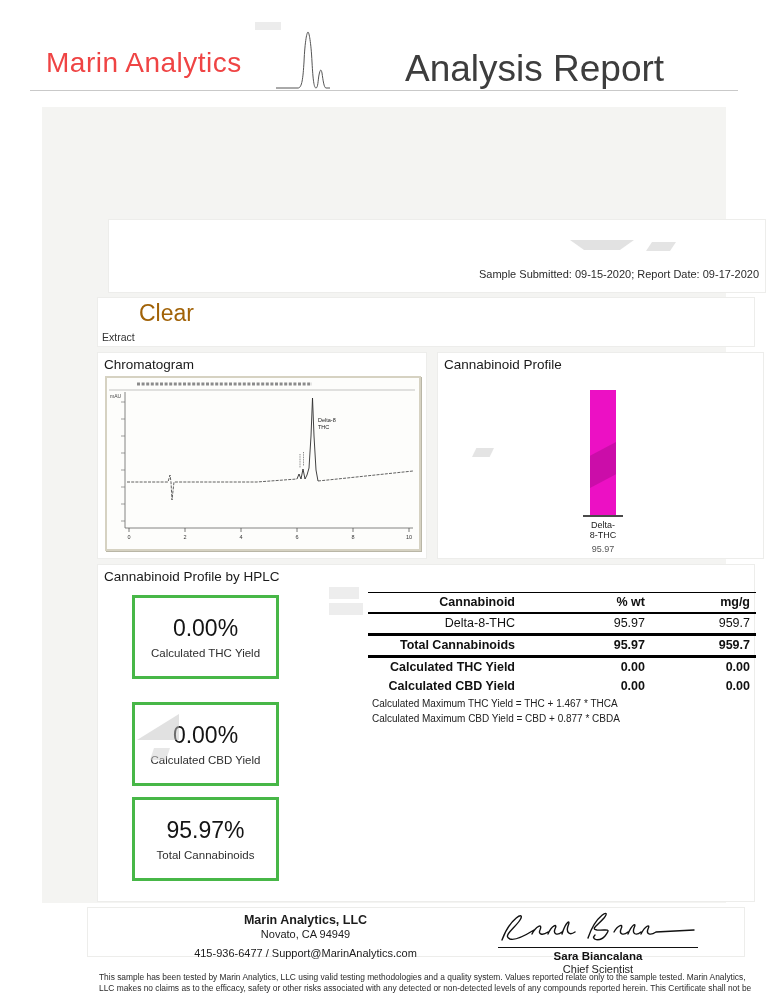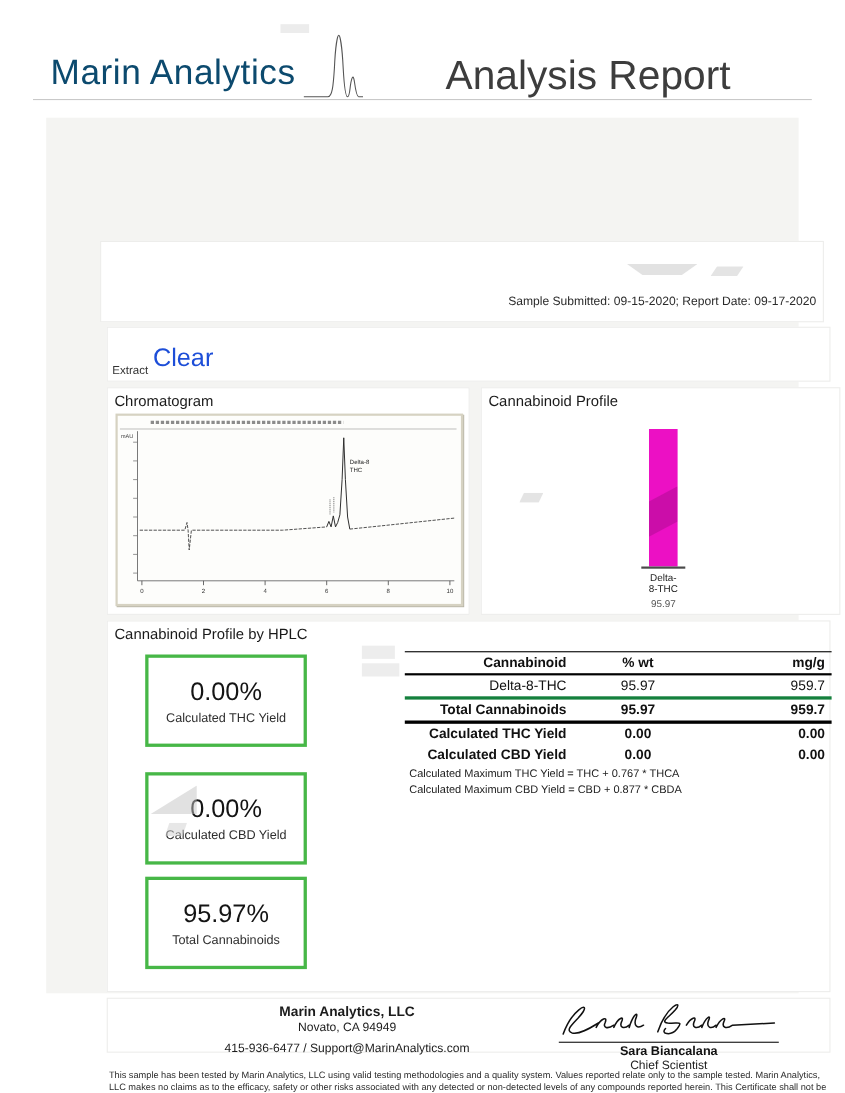--- a/index.html
+++ b/index.html
@@ -1,29 +1,29 @@
 <!DOCTYPE html>
 <html><head>
 <meta charset="utf-8">
 <style>
   html,body{margin:0;padding:0;background:#fff;}
   .page{position:relative;width:768px;height:994px;background:#ffffff;overflow:hidden;
         font-family:"Liberation Sans",sans-serif;color:#222;}
   
-  .brand{position:absolute;left:46px;top:47px;font-size:32px;color:#0c4a6e;letter-spacing:.5px;}
+  .brand{position:absolute;left:46px;top:47px;font-size:28px;color:#ef4444;letter-spacing:.5px;}
   .report-title{position:absolute;left:405px;top:48px;font-size:37px;color:#3d3d3d;}
   .logo-svg{position:absolute;left:276px;top:26px;}
   .header-rule{position:absolute;left:30px;top:90px;width:708px;height:1px;background:#c9c9c9;}
   
   .container{position:absolute;left:42px;top:107px;width:684px;height:796px;background:#f4f4f2;}
   .panel{position:absolute;background:#ffffff;border:1px solid #ededeb;box-sizing:border-box;}
-  .p-meta{left:49px;top:112px;width:658px;height:74px;}
+  .p-meta{left:66px;top:112px;width:658px;height:74px;}
   .meta-text{position:absolute;right:6px;top:48px;font-size:11px;color:#2b2b2b;}
   .p-sample{left:55px;top:190px;width:658px;height:50px;}
-  .sample-name{position:absolute;left:41px;top:2px;font-size:23px;color:#1d4ed8;margin-top:12px;}
+  .sample-name{position:absolute;left:41px;top:2px;font-size:23px;color:#a16207;}
   .sample-type{position:absolute;left:4px;bottom:3px;font-size:10.5px;color:#333;}
   .section-title{position:absolute;left:6px;top:4px;font-size:13.5px;color:#1a1a1a;}
   
   .p-chrom{left:55px;top:245px;width:330px;height:207px;}
   .chrom-box{position:absolute;left:7px;top:23px;width:316px;height:175px;background:#fdfdfb;
              border:2px solid #d6d2c2;box-shadow:1px 1px 0 #b9b6a6;box-sizing:border-box;}
   
   .p-profile{left:395px;top:245px;width:327px;height:207px;}
   .bar{position:absolute;left:152px;top:37px;width:26px;height:125px;background:#ec10c4;}
   .bar-shade{position:absolute;left:0;top:52px;width:26px;height:46px;background:#a50b8a;opacity:.45;
@@ -36,29 +36,29 @@
   .p-hplc{left:55px;top:457px;width:658px;height:338px;}
   .metric-box{position:absolute;left:34px;width:147px;height:84px;border:3px solid #47b747;
               background:#fff;box-sizing:border-box;display:flex;flex-direction:column;
               align-items:center;justify-content:center;}
   .metric-value{font-size:23px;color:#141414;}
   .metric-label{font-size:11.5px;color:#2e2e2e;margin-top:5px;}
   .mb-1{top:30px}.mb-2{top:137px}.mb-3{top:232px}
   .result-table{position:absolute;left:270px;top:27px;width:388px;font-size:12.5px;color:#111;}
   .trow{display:flex;align-items:center;padding:2px 0 3px 0;}
   .tc-name{flex:1;text-align:right;padding-left:4px;}
-  .tc-wt{width:130px;text-align:center;}
+  .tc-wt{width:130px;text-align:right;}
   .tc-mg{width:105px;text-align:right;padding-right:6px;}
   .t-head{font-weight:bold;border-top:1px solid #000;border-bottom:2px solid #000;}
-  .t-r0{border-bottom:3px solid #15803d;}
+  .t-r0{border-bottom:3px solid #000000;}
   .t-r1{font-weight:bold;border-bottom:3px solid #000;}
   .t-r2,.t-r3{font-weight:bold;}
   .t-note{font-size:10px;color:#222;padding:2px 0 2px 4px;}
   
-  .p-footer{left:55px;top:800px;width:658px;height:50px;}
+  .p-footer{left:45px;top:800px;width:658px;height:50px;}
   .addr-block{position:absolute;left:95px;top:5px;width:245px;text-align:center;font-size:11px;
               color:#1c1c1c;line-height:14px;}
   .addr-company{font-weight:bold;font-size:12.5px;}
   .addr-contact{margin-top:5px;}
   .sig-svg{position:absolute;left:408px;top:0px;}
   .sig-line{position:absolute;left:410px;top:39px;width:200px;height:1px;background:#111;}
   .sig-name{position:absolute;left:420px;top:42px;width:180px;text-align:center;font-weight:bold;
             font-size:11.5px;color:#111;}
   .sig-title{position:absolute;left:420px;top:55px;width:180px;text-align:center;font-size:11px;color:#222;}
   .disclaimer{position:absolute;left:57px;top:865px;width:654px;font-size:8.4px;line-height:10.6px;
@@ -192,21 +192,21 @@
         <div class="trow t-r2">
           <div class="tc-name">Calculated THC Yield</div>
           <div class="tc-wt">0.00</div>
           <div class="tc-mg">0.00</div>
         </div>
         <div class="trow t-r3">
           <div class="tc-name">Calculated CBD Yield</div>
           <div class="tc-wt">0.00</div>
           <div class="tc-mg">0.00</div>
         </div>
-        <div class="t-note">Calculated Maximum THC Yield = THC + 0.767 * THCA</div>
+        <div class="t-note">Calculated Maximum THC Yield = THC + 1.467 * THCA</div>
         <div class="t-note">Calculated Maximum CBD Yield = CBD + 0.877 * CBDA</div>
       </div>
     </div>
 
     <div class="panel p-footer">
       <div class="addr-block">
         <div class="addr-company">Marin Analytics, LLC</div>
         <div>Novato, CA 94949</div>
         <div class="addr-contact">415-936-6477 / Support@MarinAnalytics.com</div>
       </div>

